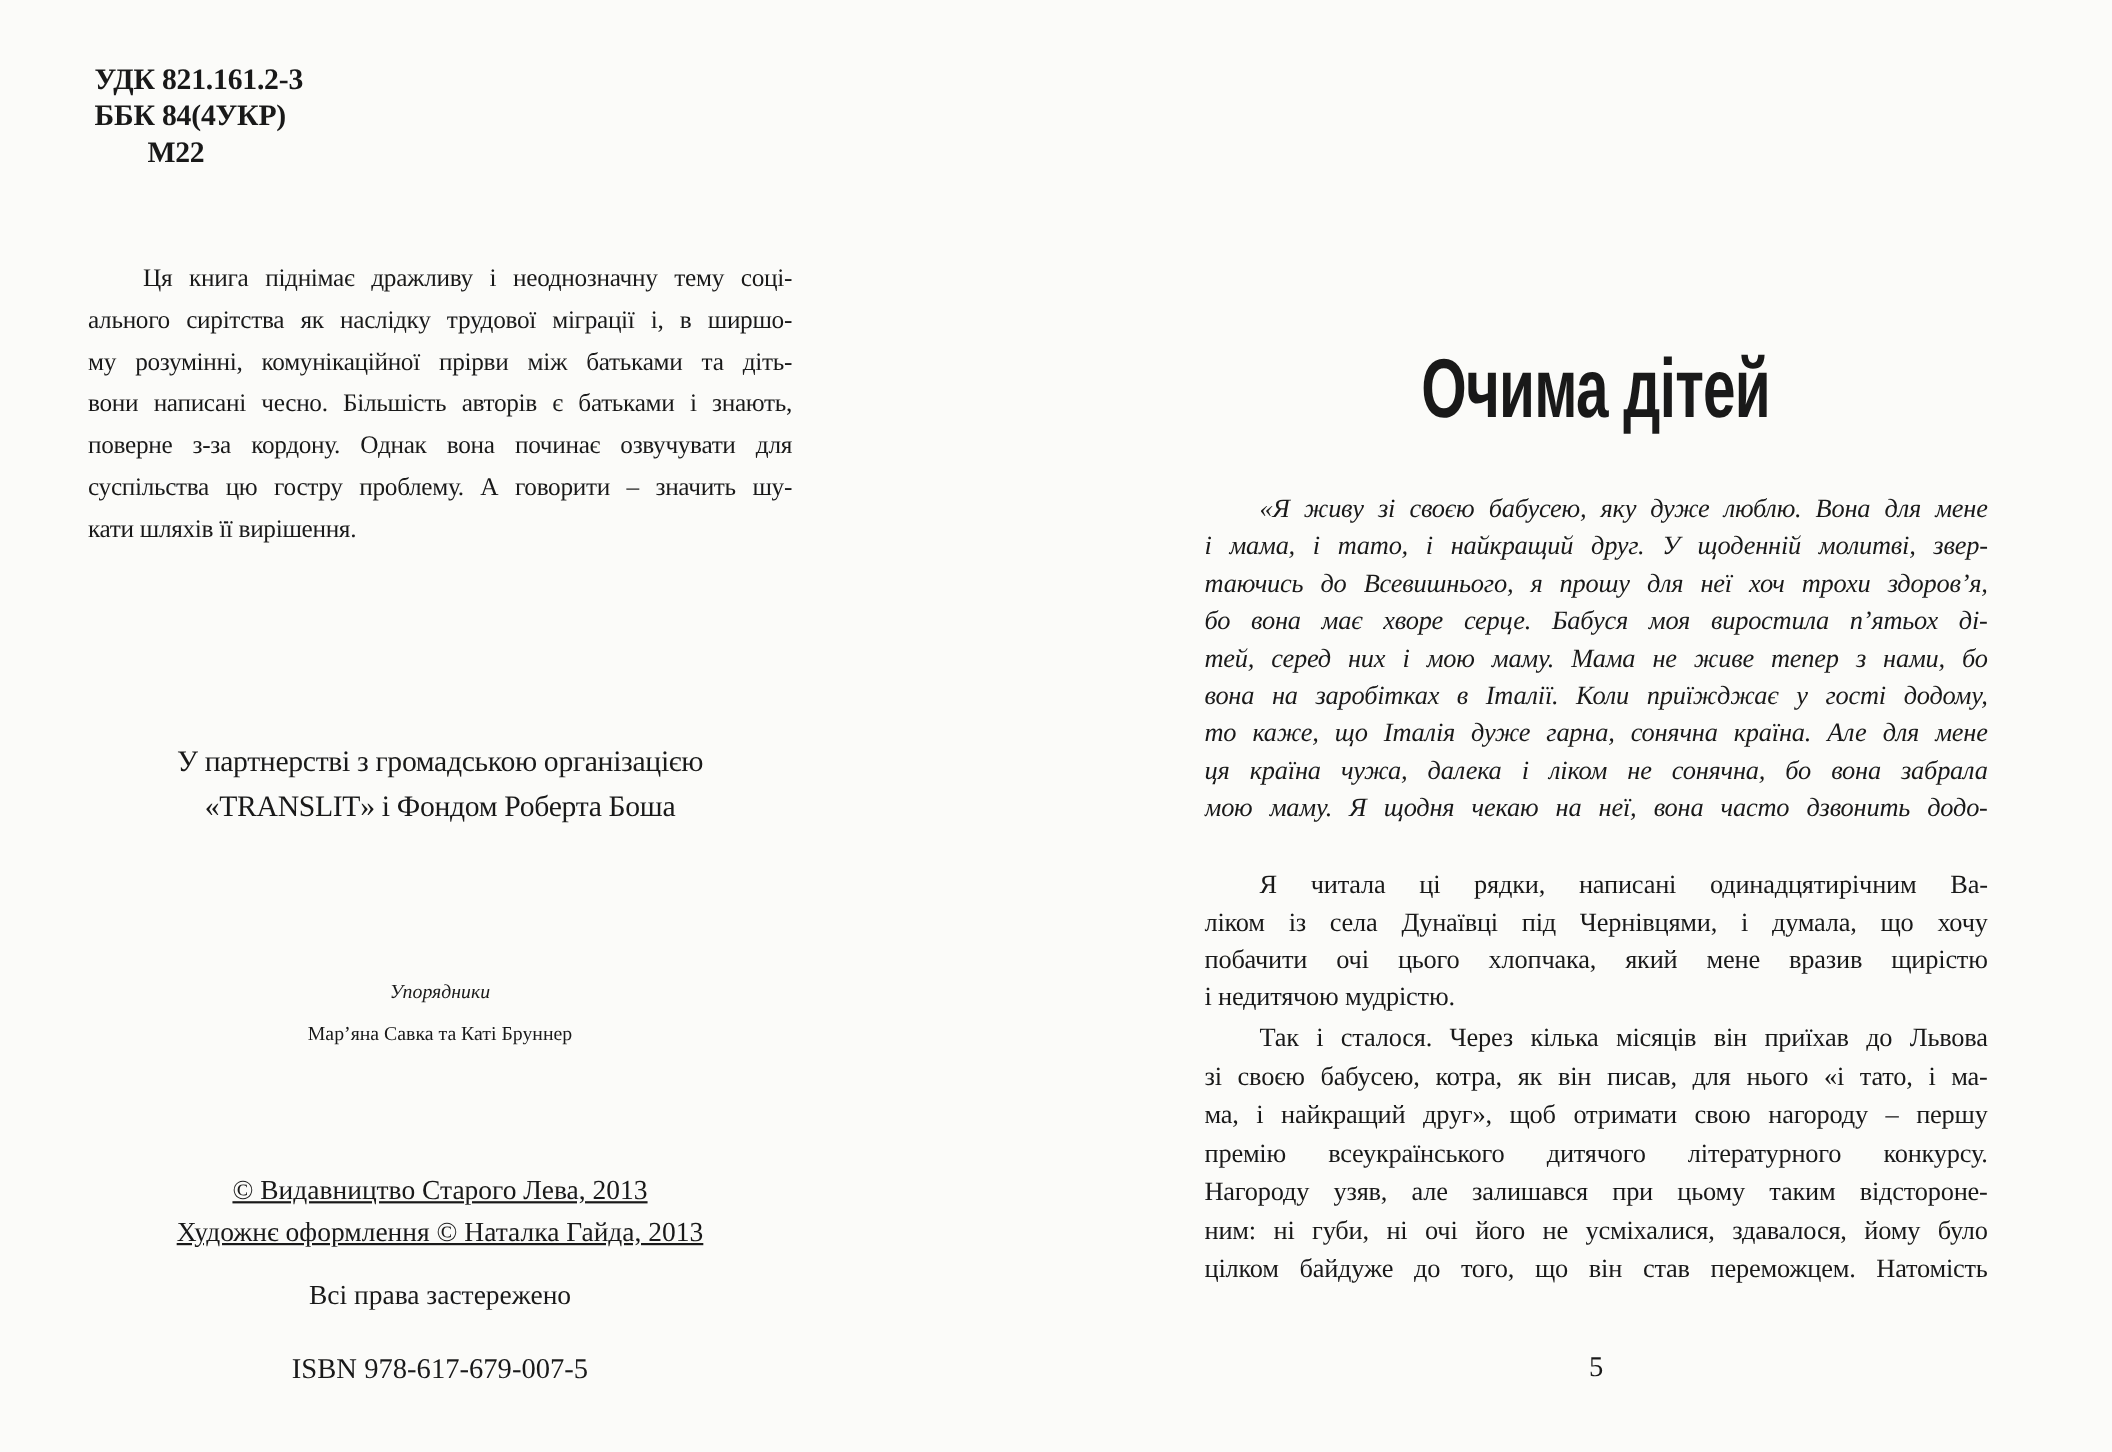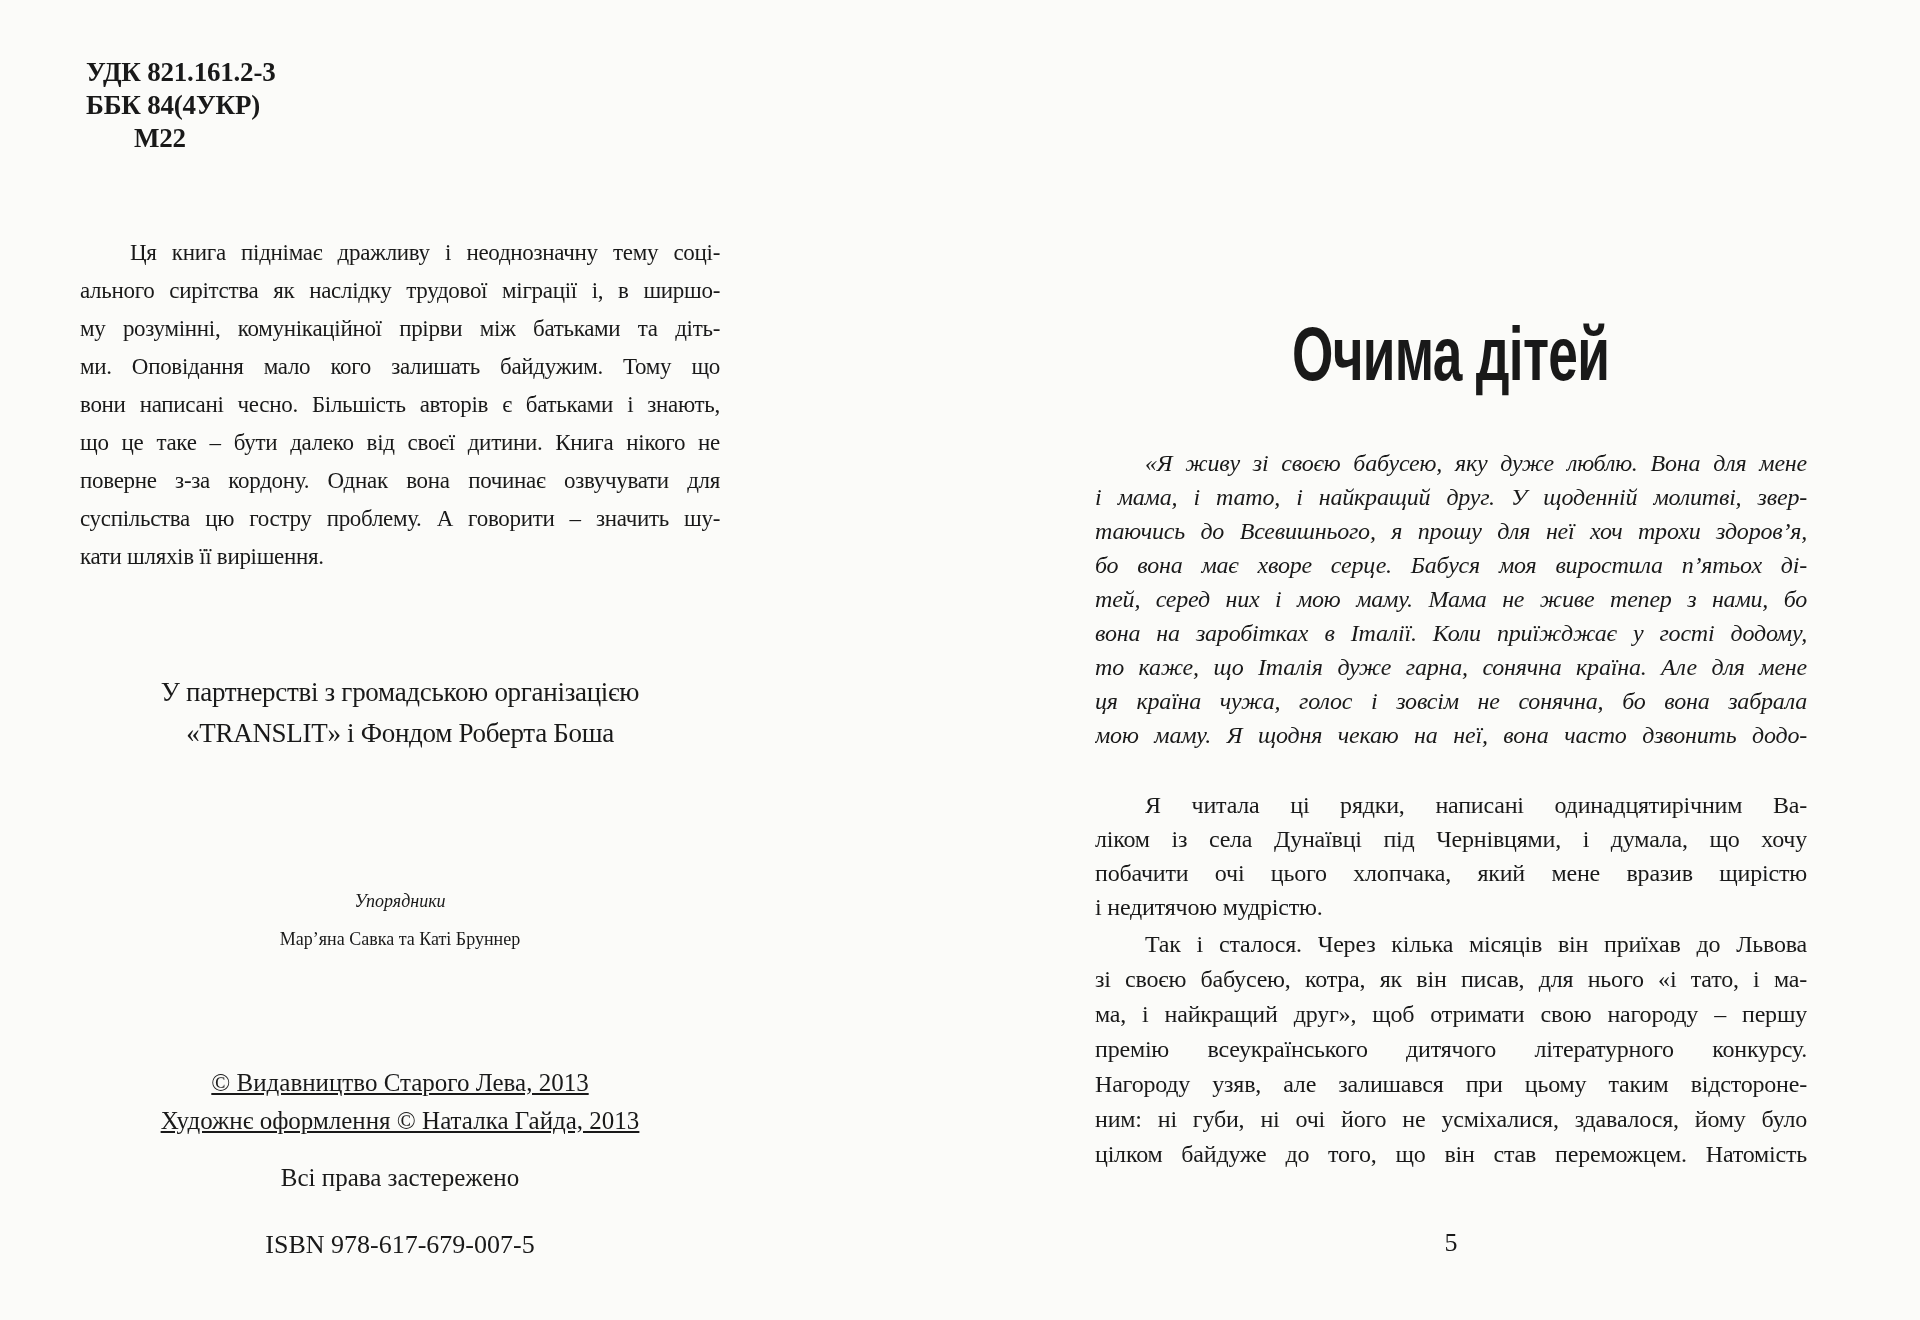--- a/index.html
+++ b/index.html
@@ -58,23 +58,21 @@
     <div class="abs udk-block">
       <div>УДК 821.161.2-3</div>
       <div>ББК 84(4УКР)</div>
       <div class="m22">М22</div>
     </div>
 
     <div class="abs annotation para">
         <div class="line">Ця книга піднімає дражливу і неоднозначну тему соці-</div>
         <div class="line">ального сирітства як наслідку трудової міграції і, в ширшо-</div>
         <div class="line">му розумінні, комунікаційної прірви між батьками та діть-</div>
-        <div class="line">ми. Оповідання мало кого залишать байдужим. Тому що</div>
         <div class="line">вони написані чесно. Більшість авторів є батьками і знають,</div>
-        <div class="line">що це таке – бути далеко від своєї дитини. Книга нікого не</div>
         <div class="line">поверне з-за кордону. Однак вона починає озвучувати для</div>
         <div class="line">суспільства цю гостру проблему. А говорити – значить шу-</div>
         <div class="line last">кати шляхів її вирішення.</div>
       </div>
 
     <div class="abs partnership">
       <div>У партнерстві з громадською організацією</div>
       <div>«TRANSLIT» і Фондом Роберта Боша</div>
     </div>
 
@@ -99,21 +97,21 @@
     </div>
 
     <div class="abs quote para">
         <div class="line">«Я живу зі своєю бабусею, яку дуже люблю. Вона для мене</div>
         <div class="line">і мама, і тато, і найкращий друг. У щоденній молитві, звер-</div>
         <div class="line">таючись до Всевишнього, я прошу для неї хоч трохи здоров’я,</div>
         <div class="line">бо вона має хворе серце. Бабуся моя виростила п’ятьох ді-</div>
         <div class="line">тей, серед них і мою маму. Мама не живе тепер з нами, бо</div>
         <div class="line">вона на заробітках в Італії. Коли приїжджає у гості додому,</div>
         <div class="line">то каже, що Італія дуже гарна, сонячна країна. Але для мене</div>
-        <div class="line">ця країна чужа, голос і зовсім не сонячна, бо вона забрала</div>
+        <div class="line">ця країна чужа, далека і ліком не сонячна, бо вона забрала</div>
         <div class="line">мою маму. Я щодня чекаю на неї, вона часто дзвонить додо-</div>
       </div>
 
     <div class="abs para2 para">
         <div class="line">Я читала ці рядки, написані одинадцятирічним Ва-</div>
         <div class="line">ліком із села Дунаївці під Чернівцями, і думала, що хочу</div>
         <div class="line">побачити очі цього хлопчака, який мене вразив щирістю</div>
         <div class="line last">і недитячою мудрістю.</div>
       </div>
 

